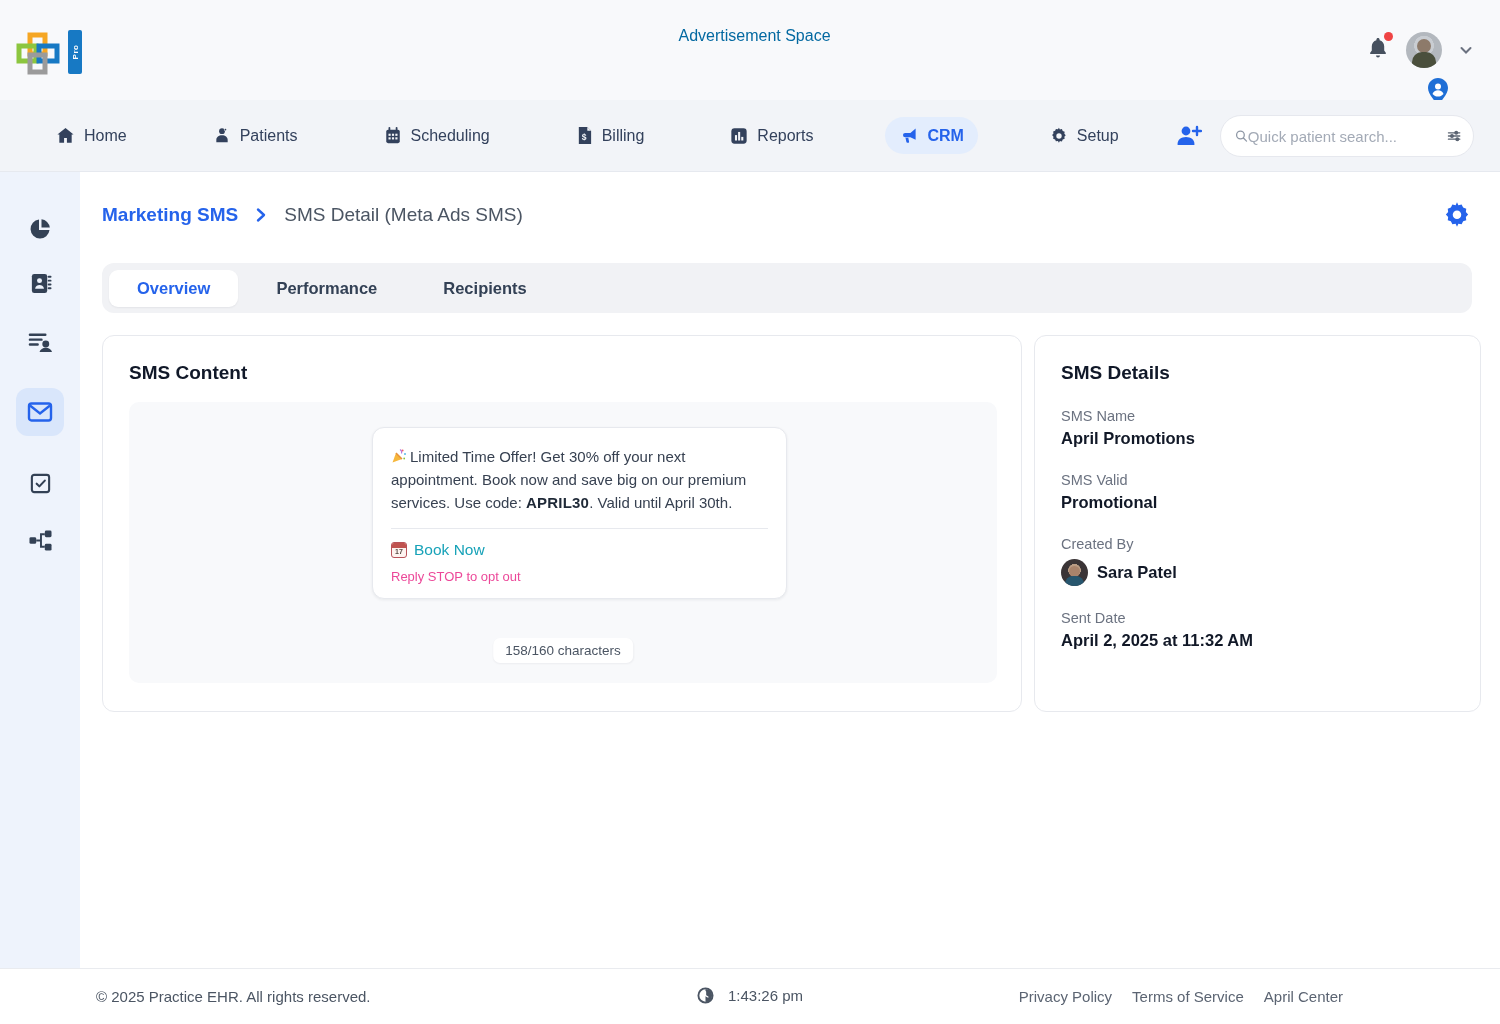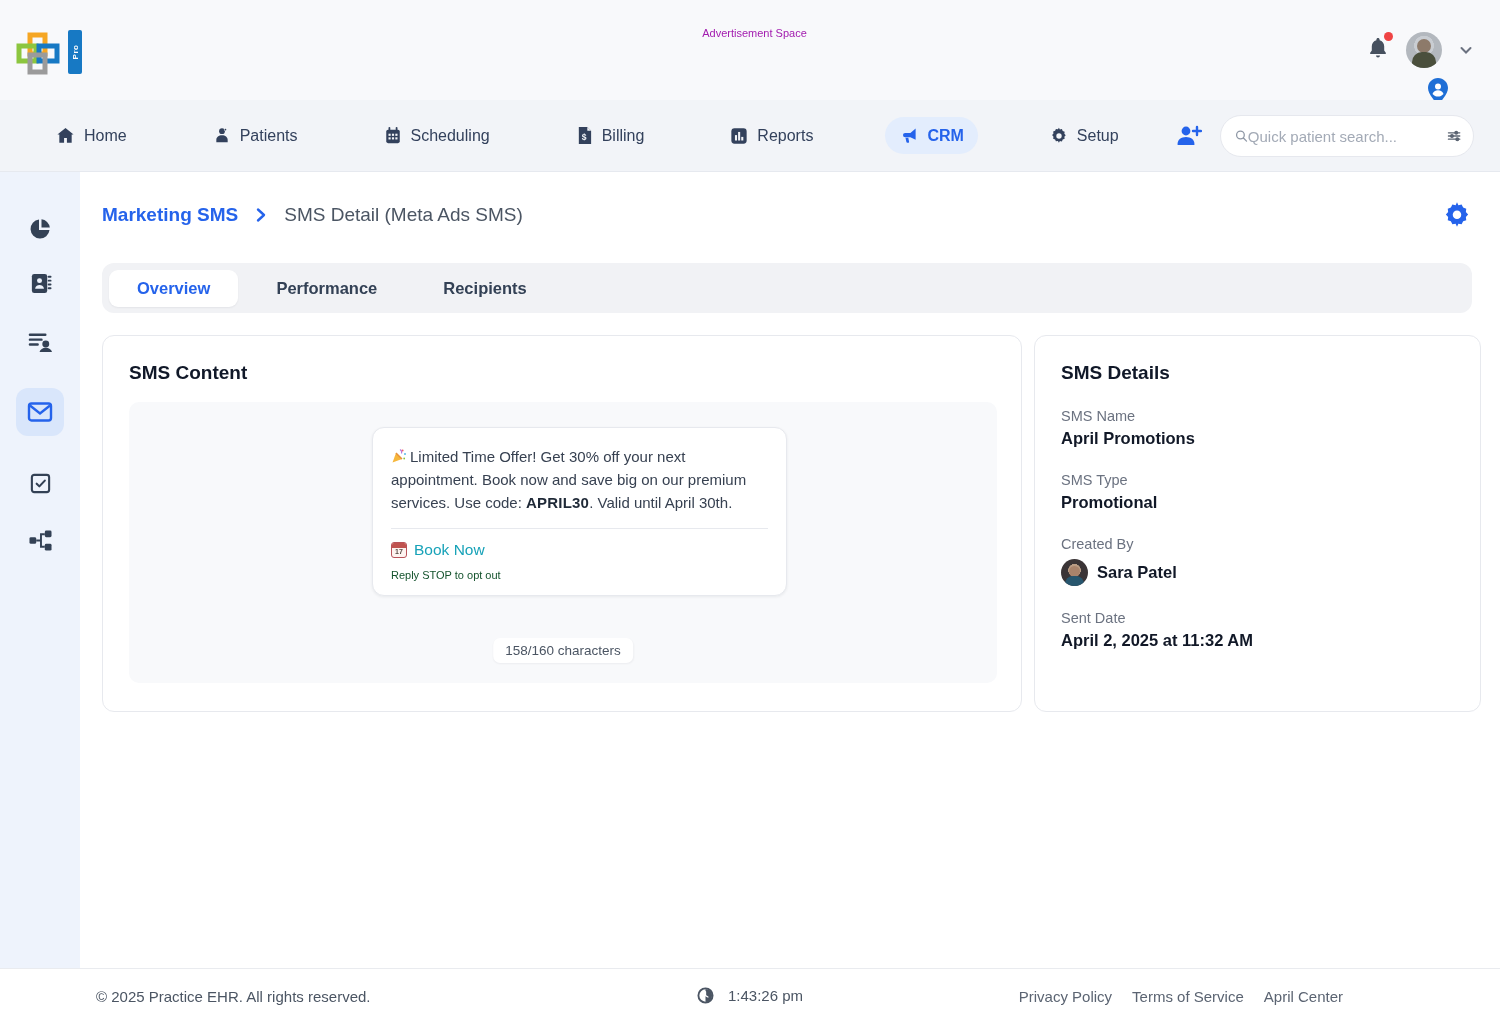--- a/index.html
+++ b/index.html
@@ -9,21 +9,21 @@
   
   .topbar { position:absolute; left:0; top:0; width:1500px; height:100px; background:#f8f9fb; }
   .logo-wrap { position:absolute; left:16px; top:30px; display:flex; align-items:flex-start; gap:6px; }
   .logo-cross { width:44px; height:44px; margin-top:2px; }
   .logo-textcol { display:flex; flex-direction:column; }
   .logo-line1 { font-size:30px; letter-spacing:-0.5px; color:#8a8f98; font-weight:400; line-height:30px; }
   .logo-line1 b { color:#1779c4; font-weight:700; }
   .logo-tagline { font-size:12.5px; color:#7c828c; border-top:2px solid #1779c4; margin-top:2px; padding-top:1px; align-self:flex-end; }
   .logo-pro { width:14px; height:44px; background:#1779c4; border-radius:2px; margin-left:2px; position:relative; }
   .logo-pro span { position:absolute; left:50%; top:50%; transform:translate(-50%,-50%) rotate(-90deg); color:#fff; font-size:8px; font-weight:700; letter-spacing:.5px; }
-  .ad-space { position:absolute; left:0; right:0; top:27px; text-align:center; font-size:11px; color:#a21caf;padding-left:9px; }
+  .ad-space { position:absolute; left:0; right:0; top:27px; text-align:center; font-size:16px; color:#0369a1;padding-left:9px; }
   .top-right { position:absolute; right:26px; top:32px; display:flex; align-items:center; gap:16px; }
   .bell-wrap { position:relative; cursor:pointer; }
   .bell-dot { position:absolute; right:-3px; top:-4px; width:9px; height:9px; border-radius:50%; background:#ef4444; }
   .avatar-top { width:36px; height:36px; border-radius:50%; background:radial-gradient(circle at 50% 38%, #c9cdd2 0 34%, #b3b8be 35% 100%); position:relative; overflow:hidden; cursor:pointer; }
   .avatar-top:before { content:""; position:absolute; left:11px; top:7px; width:14px; height:14px; border-radius:50%; background:#8d7a6a; }
   .avatar-top:after { content:""; position:absolute; left:6px; top:20px; width:24px; height:16px; border-radius:10px 10px 0 0; background:#4a4f3c; }
   .pin-below { position:absolute; right:48px; top:76px; }
 
   
   .navbar { position:absolute; left:0; top:100px; width:1500px; height:72px; background:#f2f4f8; border-bottom:1px solid #e6e9ef; display:flex; align-items:center; }
@@ -57,21 +57,21 @@
   .card-title { font-size:19px; font-weight:700; color:#101828; }
   .card-content-left { left:22px; top:163px; width:920px; height:377px; padding:26px; }
   .card-details { left:954px; top:163px; width:447px; height:377px; padding:26px 26px; }
 
   .preview-panel { position:relative; margin-top:18px; width:868px; height:281px; background:#f8f9fb; border-radius:10px; }
   .bubble { position:absolute; left:243px; top:25px; width:415px; background:#ffffff; border:1px solid #e7e9ee; border-radius:12px; box-shadow:0 1px 3px rgba(16,24,40,.07); padding:17px 18px 14px 18px; }
   .bubble-text { font-size:15px; line-height:23px; color:#374151; }
   .bubble-text .code { font-weight:700; color:#1f2937; letter-spacing:.2px; }
   .bubble-divider { border:none; border-top:1px solid #e7e9ee; margin:14px 0 12px 0; }
   .bubble-cta { display:flex; align-items:center; gap:7px; font-size:15.5px; font-weight:500; color:#17a2b8; cursor:pointer; }
-  .bubble-optout { margin-top:10px; font-size:11px; color:#14532d; }
+  .bubble-optout { margin-top:10px; font-size:13px; color:#ec4899; }
   .char-pill { position:absolute; left:50%; bottom:20px; transform:translateX(-50%); background:#ffffff; border-radius:7px; padding:5px 12px; font-size:13.5px; color:#4b5563; box-shadow:0 1px 2px rgba(16,24,40,.05); white-space:nowrap; }
 
   .detail-group { margin-top:24px; }
   .detail-group:first-of-type { margin-top:22px; }
   .detail-label { font-size:14.5px; color:#6b7280; }
   .detail-value { font-size:16.5px; font-weight:700; color:#111827; margin-top:5px; }
   .created-row { display:flex; align-items:center; gap:9px; margin-top:7px; }
   .avatar-sm { width:27px; height:27px; border-radius:50%; background:radial-gradient(circle at 50% 42%, #b99c84 0 30%, #3a3436 31% 100%); position:relative; overflow:hidden; flex:0 0 auto; }
   .avatar-sm:before { content:""; position:absolute; left:8px; top:7px; width:11px; height:11px; border-radius:50%; background:#a9836b; }
   .avatar-sm:after { content:""; position:absolute; left:4px; top:17px; width:19px; height:11px; border-radius:8px 8px 0 0; background:#27566e; }
@@ -314,21 +314,21 @@
 
     <div class="card card-details">
       <div class="card-title">SMS Details</div>
 
       <div class="detail-group">
         <div class="detail-label">SMS Name</div>
         <div class="detail-value">April Promotions</div>
       </div>
 
       <div class="detail-group">
-        <div class="detail-label">SMS Type</div>
+        <div class="detail-label">SMS Valid</div>
         <div class="detail-value">Promotional</div>
       </div>
 
       <div class="detail-group">
         <div class="detail-label">Created By</div>
         <div class="created-row">
           <span class="avatar-sm"></span>
           <span class="created-name">Sara Patel</span>
         </div>
       </div>

